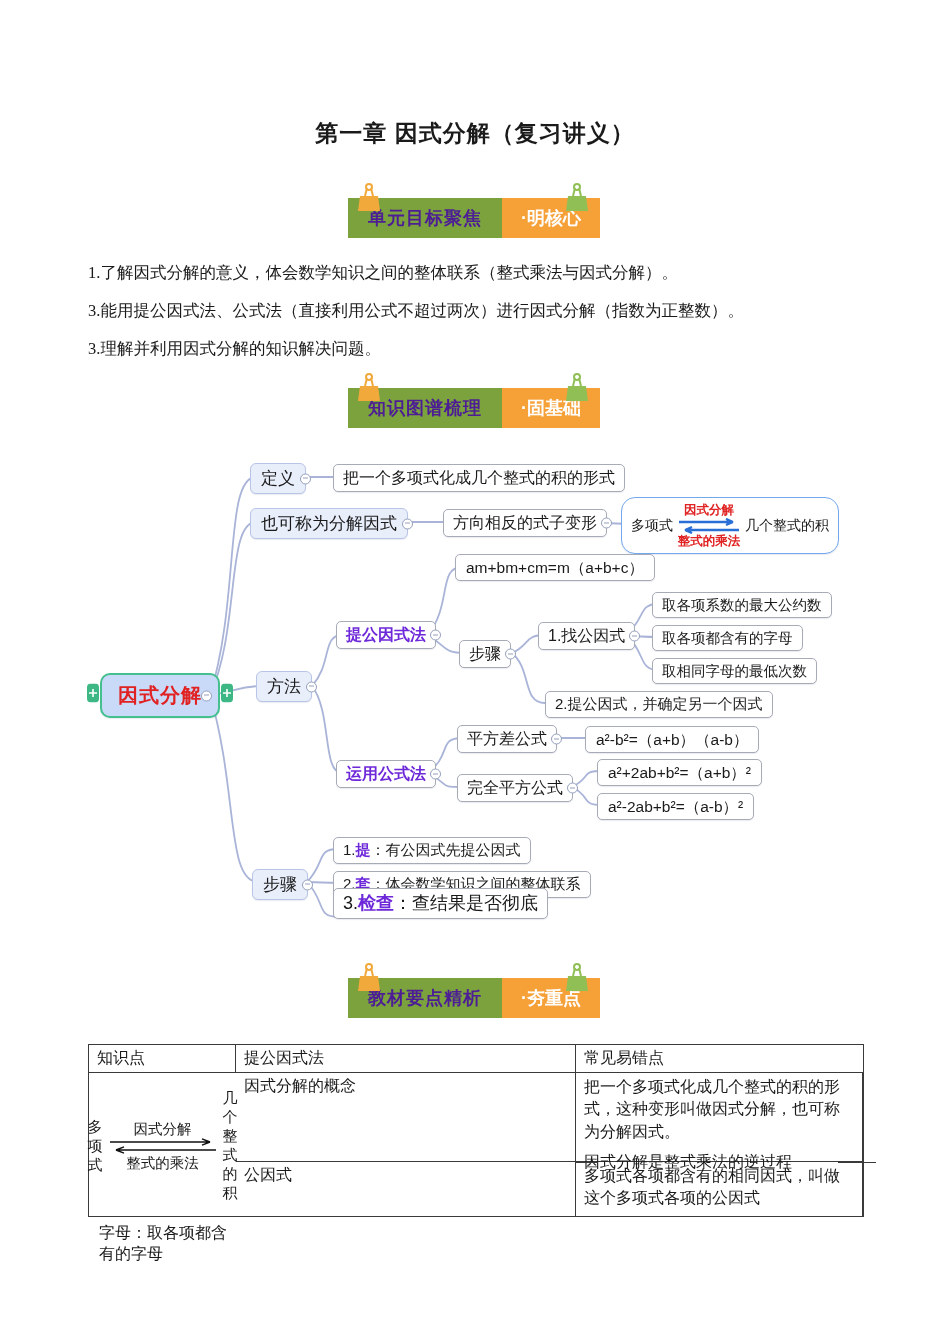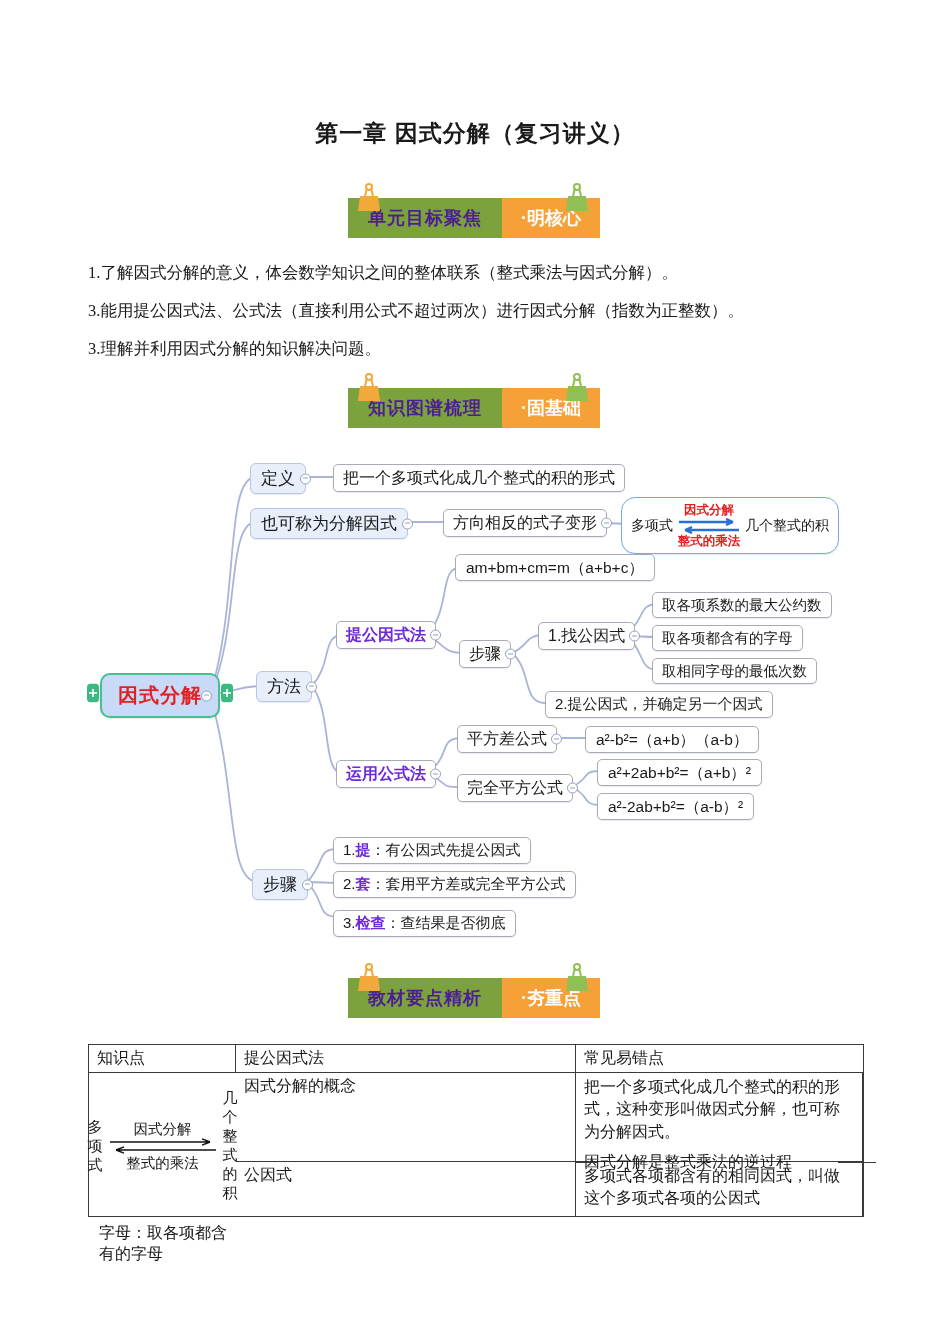--- a/index.html
+++ b/index.html
@@ -217,23 +217,23 @@
   <div class="node fbox" style="left:597px;top:793px;">a²-2ab+b²=（a-b）²</div>
 
   <div class="node lbox" style="left:252px;top:869px;">
     <span>步骤</span>
     <span class="handle"></span>
   </div>
   <div class="node sbox" style="left:333px;top:837px;font-size:15px;">
     <span>1.</span><span class="redtxt">提</span><span>：有公因式先提公因式</span>
   </div>
   <div class="node sbox" style="left:333px;top:871px;font-size:15px;">
-    <span>2.</span><span class="redtxt">套</span><span>：套用平方差或完全平方公式</span>
-  </div>
-  <div class="node sbox" style="left:333px;top:910px;font-size:15px;">
+    <span>2.</span><span class="redtxt">套</span><span>：体会数学知识之间的整体联系</span>
+  </div>
+  <div class="node sbox" style="left:333px;top:888px;font-size:18px;">
     <span>3.</span><span class="redtxt">检查</span><span>：查结果是否彻底</span>
   </div>
 
   <div class="banner" style="top:978px;">
     <svg class="clip cl" viewBox="0 0 26 30">
       <path d="M4 14 H22 L24 29 H2 Z" fill="#f2a93b"></path>
       <path d="M9 14 L11 6 M17 14 L15 6" stroke="#f2a93b" stroke-width="2" fill="none"></path>
       <circle cx="13" cy="5" r="3" stroke="#f2a93b" stroke-width="2" fill="none"></circle>
     </svg>
     <svg class="clip cr" viewBox="0 0 26 30">

